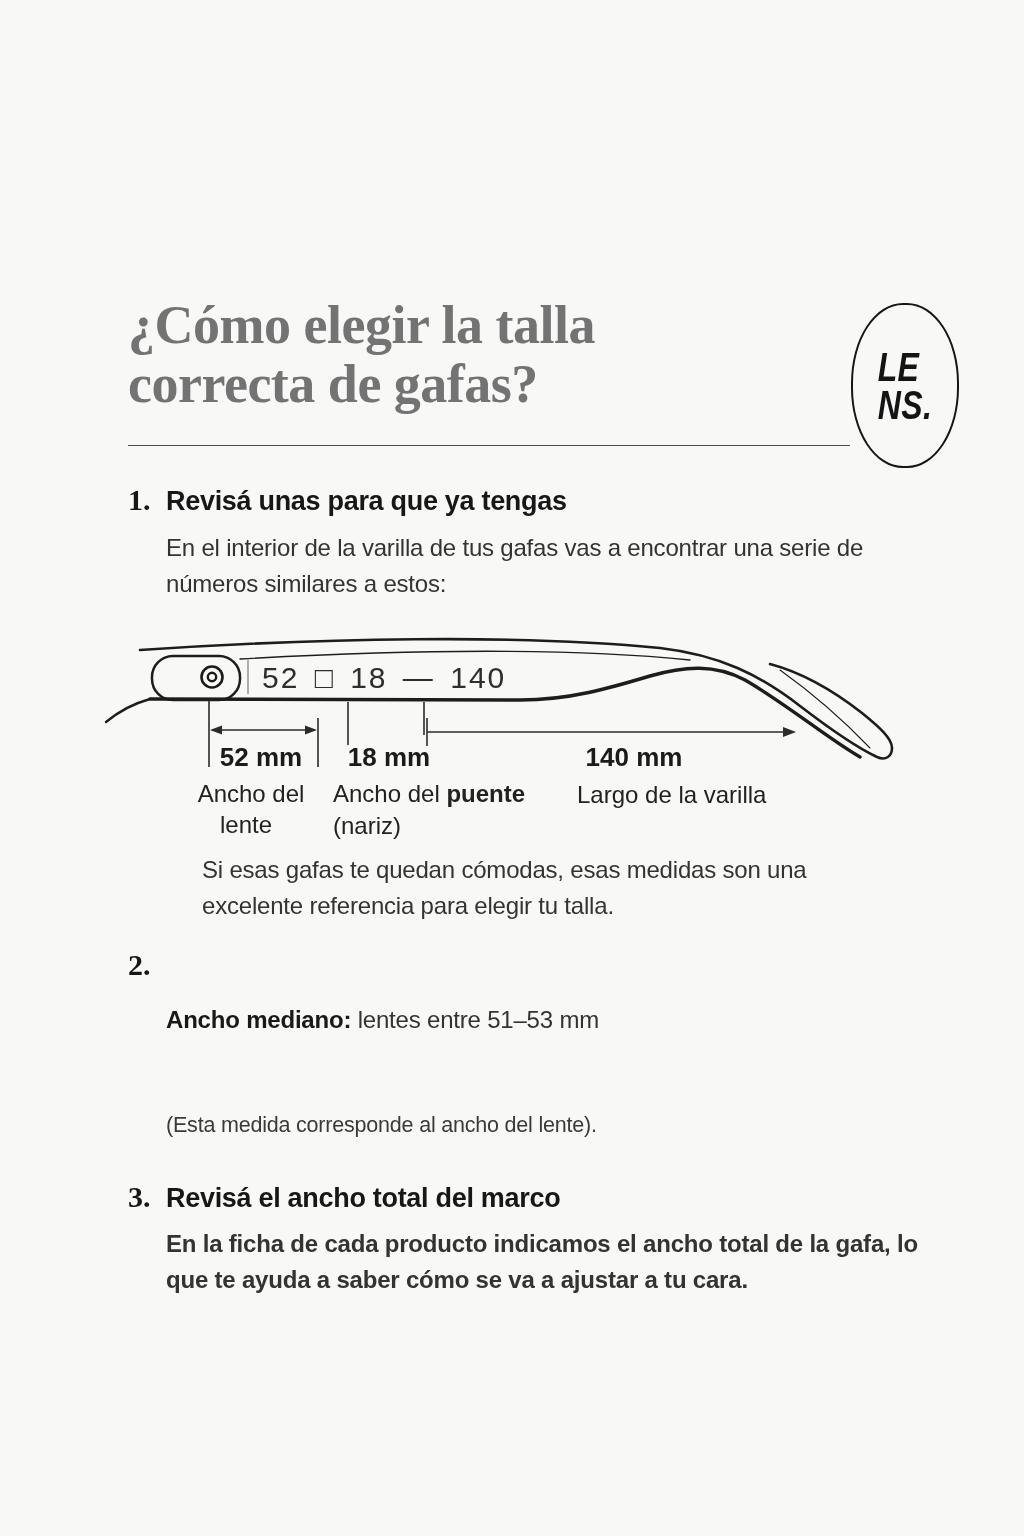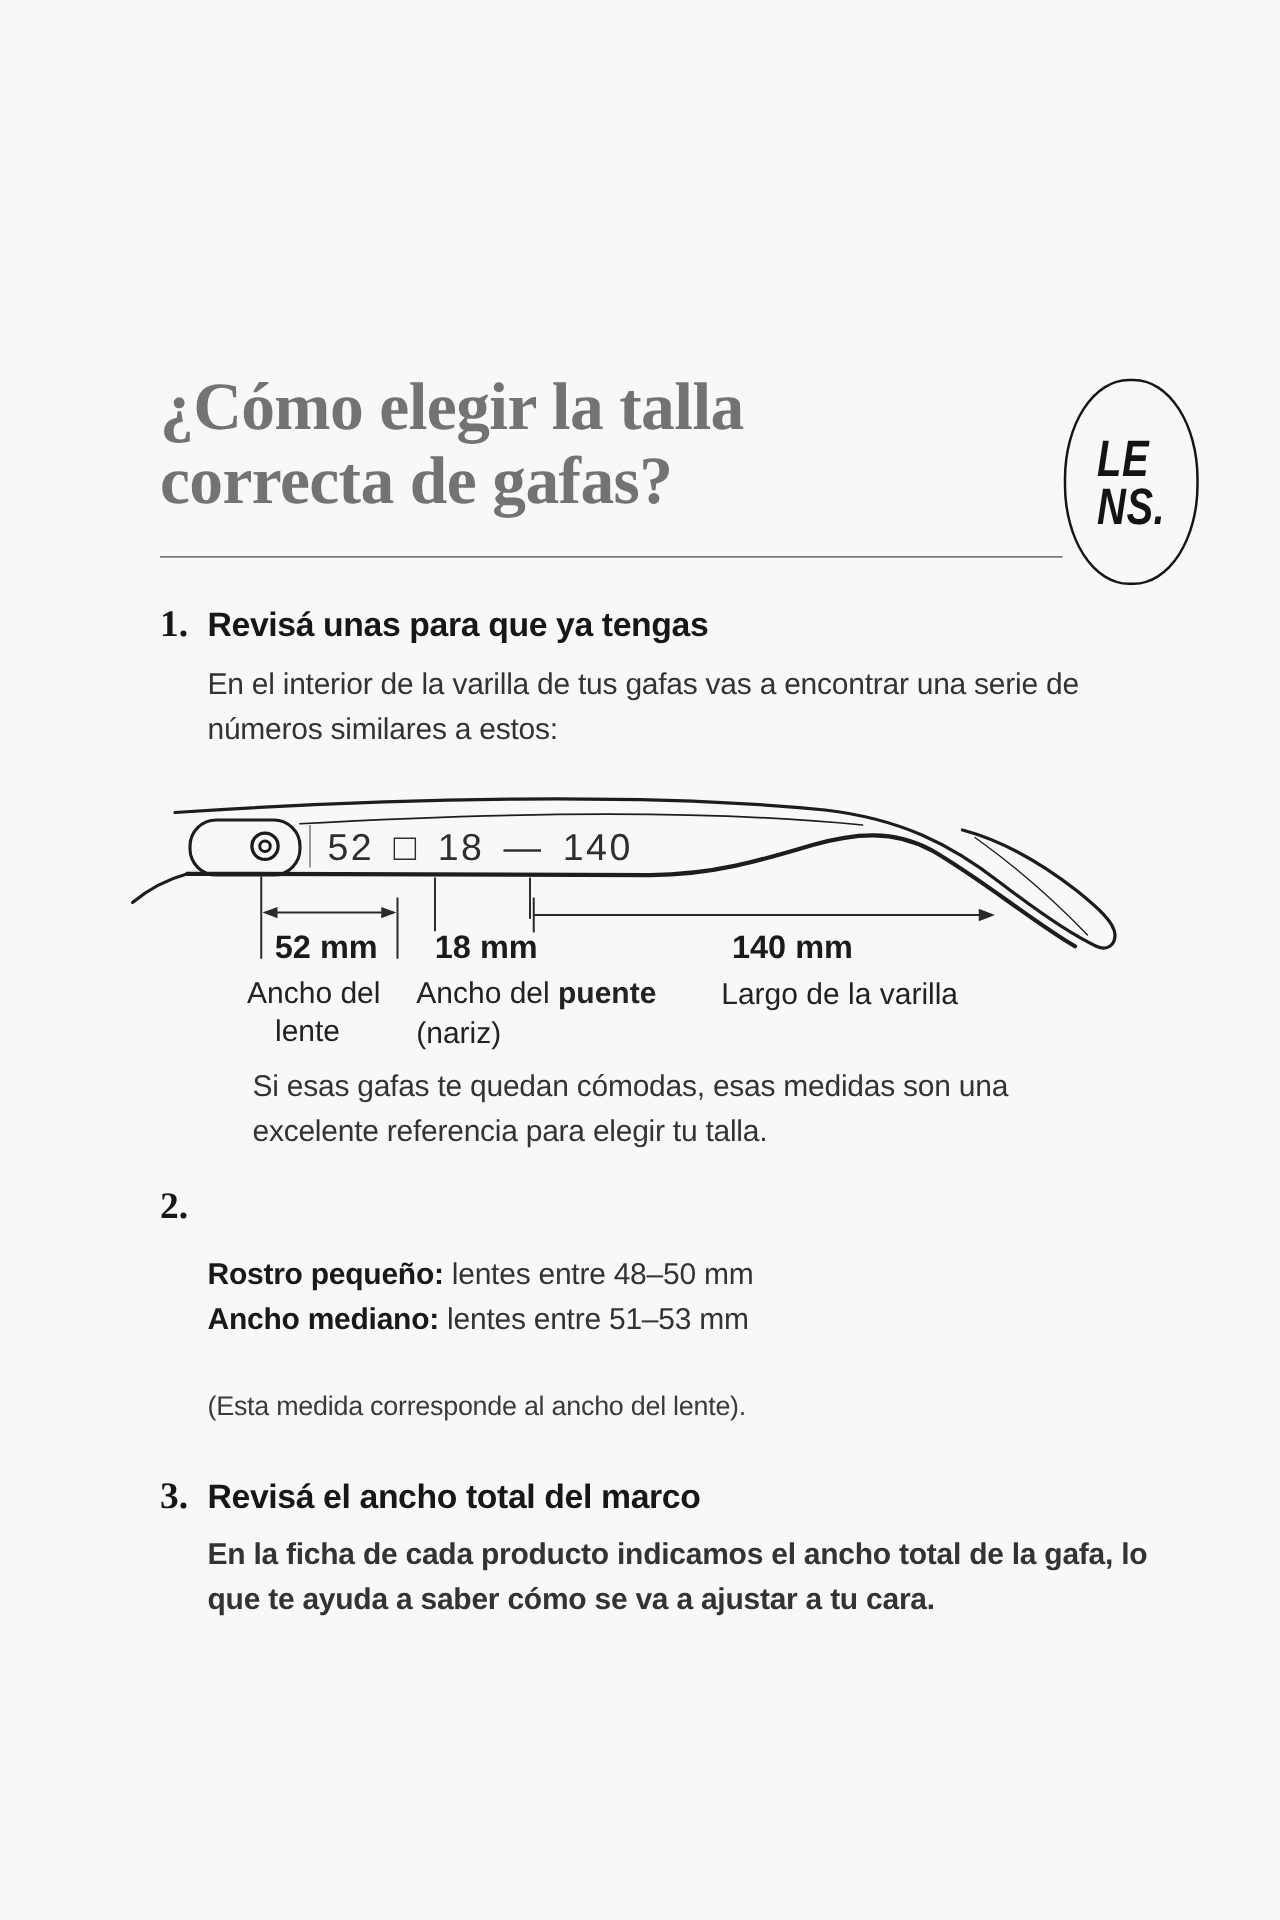--- a/index.html
+++ b/index.html
@@ -106,21 +106,20 @@
   <text class="mcap" x="238" y="214">(nariz)</text>
   <text class="mcap" x="482" y="183">Largo de la varilla</text>
 </svg>
 
 <div class="abs para p2">Si esas gafas te quedan cómodas, esas medidas son una excelente referencia para elegir tu talla.</div>
 
 <div class="abs heading h2">
   <span class="h-num">2.</span>
 </div>
 <div class="abs face-list">
-  <div><b>Rostro pequeño:</b><span> lentes entre 48–50 mm</span><b></b></div>
   <div><b>Ancho mediano:</b><span> lentes entre 51–53 mm</span><b></b></div>
 </div>
 <div class="abs note">(Esta medida corresponde al ancho del lente).</div>
 
 <div class="abs heading h3">
   <span class="h-num">3.</span>
   <span class="h-txt">Revisá el ancho total del marco</span>
 </div>
 <div class="abs para p3">En la ficha de cada producto indicamos el ancho total de la gafa, lo que te ayuda a saber cómo se va a ajustar a tu cara.</div>
 

